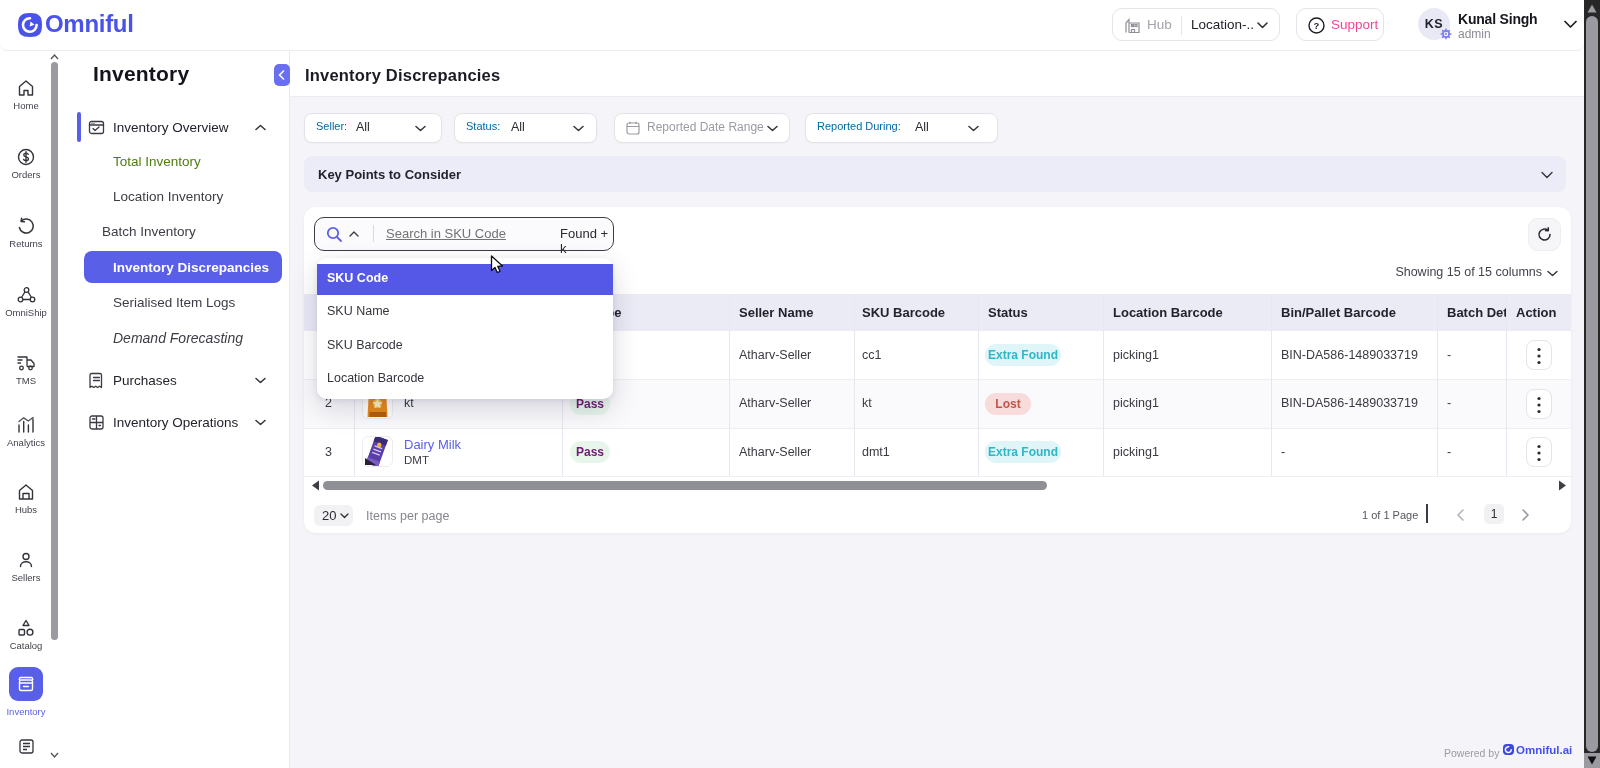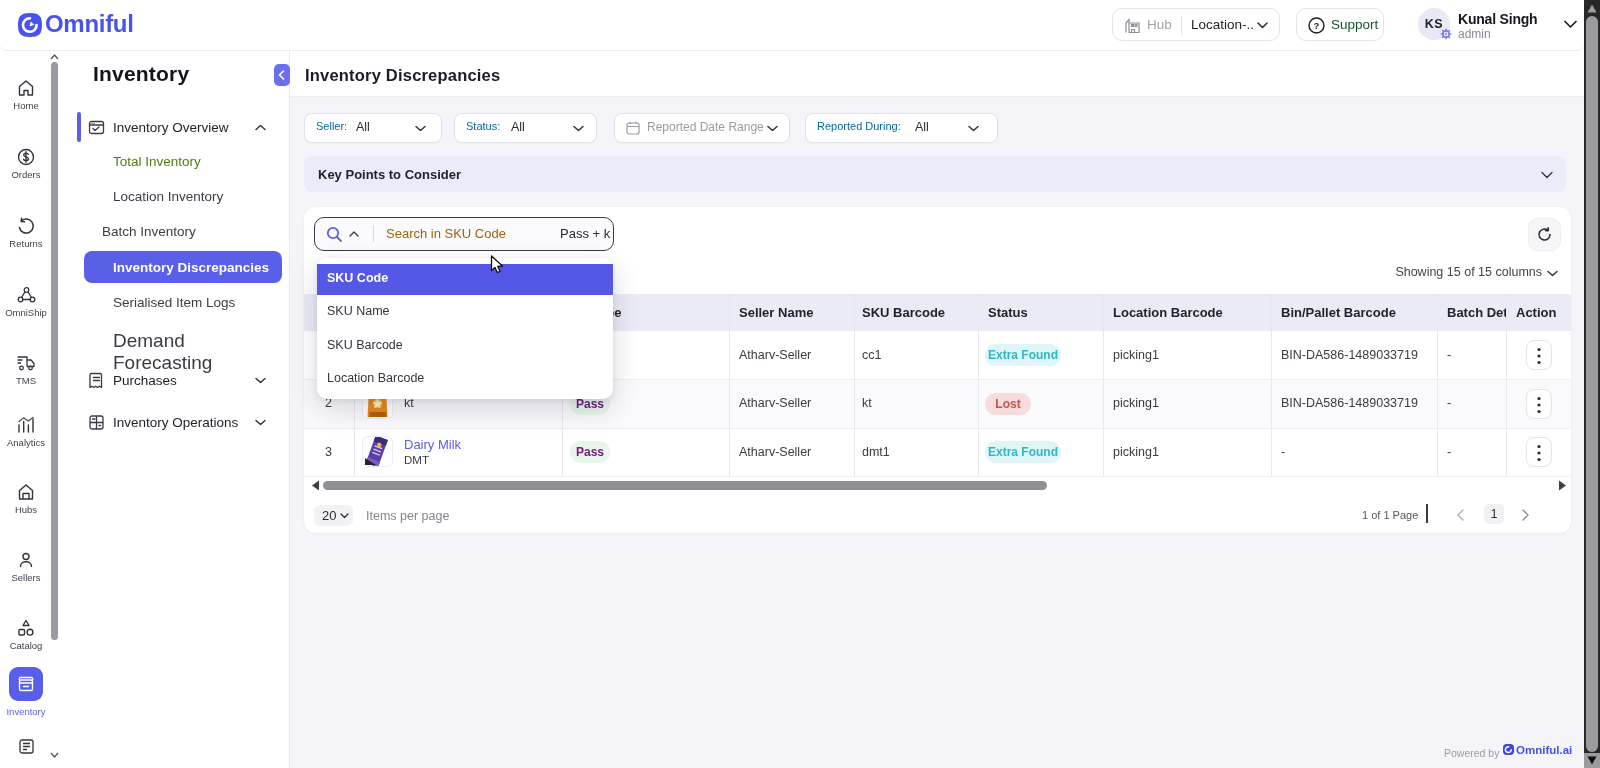--- a/index.html
+++ b/index.html
@@ -36,21 +36,21 @@
       <svg class="abs" style="left:144px;top:13px;" width="11" height="7" viewBox="0 0 11 7">
           <path d="M1 1 l4.5 4.5 L10 1" fill="none" stroke="#33333b" stroke-width="1.6" stroke-linecap="round" stroke-linejoin="round"></path>
         </svg>
     </div>
 
     <div class="abs" style="left:1296px;top:8px;width:88px;height:33px;border:1px solid #e4e4ea;border-radius:10px;background:#fff;">
       <svg class="abs" style="left:11px;top:8px;" width="17" height="17" viewBox="0 0 17 17">
           <circle cx="8.5" cy="8.5" r="7.5" fill="none" stroke="#1c1c25" stroke-width="1.4"></circle>
           <text x="8.5" y="12" text-anchor="middle" font-size="9.5" font-weight="700" fill="#1c1c25" font-family="Liberation Sans">?</text>
         </svg>
-      <div class="abs" style="left:34px;top:8px;font-size:13.5px;color:#14532d;">Support</div>
+      <div class="abs" style="left:34px;top:8px;font-size:13.5px;color:#ec4899;">Support</div>
     </div>
 
     <div class="abs" style="left:1418px;top:8px;width:32px;height:32px;border-radius:50%;background:#e9e9f6;"></div>
     <div class="abs" style="left:1418px;top:8px;width:32px;height:32px;font-size:12.5px;font-weight:600;color:#22222b;text-align:center;line-height:32px;letter-spacing:0.5px;">KS</div>
     <svg class="abs" style="left:1440px;top:28px;" width="12" height="12" viewBox="0 0 12 12">
         <circle cx="6" cy="6" r="3.1" fill="none" stroke="#7b7bf0" stroke-width="1.6"></circle>
         <circle cx="6" cy="6" r="1" fill="#7b7bf0"></circle>
         <g stroke="#7b7bf0" stroke-width="1.5" stroke-linecap="round">
           <line x1="6" y1="1.2" x2="6" y2="2.4"></line>
           <line x1="6" y1="9.6" x2="6" y2="10.8"></line>
@@ -186,21 +186,21 @@
     <svg class="abs" style="left:193px;top:73px;" width="11" height="7" viewBox="0 0 11 7">
         <path d="M1 5.5 L5.5 1.5 10 5.5" fill="none" stroke="#33333b" stroke-width="1.5" stroke-linecap="round" stroke-linejoin="round"></path>
       </svg>
 
     <div class="abs" style="left:51px;top:103px;font-size:13.5px;color:#4d7c0f;">Total Inventory</div>
     <div class="abs" style="left:51px;top:138px;font-size:13.5px;color:#3c3c46;">Location Inventory</div>
     <div class="abs" style="left:40px;top:173px;font-size:13.5px;color:#3c3c46;">Batch Inventory</div>
     <div class="abs" style="left:22px;top:200px;width:198px;height:32px;background:#5a5fe8;border-radius:8px;"></div>
     <div class="abs" style="left:51px;top:209px;font-size:13.5px;font-weight:600;color:#fff;">Inventory Discrepancies</div>
     <div class="abs" style="left:51px;top:244px;font-size:13.5px;color:#3c3c46;">Serialised Item Logs</div>
-    <div class="abs" style="left:51px;top:279px;font-size:19px;color:#3c3c46;">Demand Forecasting</div>
+    <div class="abs" style="left:51px;top:279px;font-size:14px;color:#3c3c46;font-style:italic;">Demand Forecasting</div>
 
     <svg class="abs" style="left:26px;top:321px;" width="17" height="17" viewBox="0 0 17 17" fill="none" stroke="#3a3a44" stroke-width="1.3">
         <path d="M3 1.5 h9 a1.5 1.5 0 0 1 1.5 1.5 v12.5 l-2-1.3 -1.9 1.3 -1.9-1.3 -1.9 1.3 -1.9-1.3 -1.9 1.3 V3 a1.5 1.5 0 0 1 1.5-1.5 Z" stroke-linejoin="round"></path>
         <path d="M5.5 5.5 h6 M5.5 8.5 h6" stroke-linecap="round"></path>
       </svg>
     <div class="abs" style="left:51px;top:322px;font-size:13.5px;font-weight:500;color:#23232d;">Purchases</div>
     <svg class="abs" style="left:193px;top:326px;" width="11" height="7" viewBox="0 0 11 7">
         <path d="M1 1.5 L5.5 5.5 10 1.5" fill="none" stroke="#33333b" stroke-width="1.5" stroke-linecap="round" stroke-linejoin="round"></path>
       </svg>
 
@@ -263,22 +263,22 @@
 
       <div class="abs" style="left:10px;top:10px;width:300px;height:34px;background:#fbfbfd;border:1.5px solid #3c3c46;border-radius:10px;">
         <svg class="abs" style="left:11px;top:8px;" width="17" height="17" viewBox="0 0 17 17">
             <circle cx="7" cy="7" r="5.2" fill="none" stroke="#5a5fe8" stroke-width="1.8"></circle>
             <line x1="11" y1="11" x2="15" y2="15" stroke="#5a5fe8" stroke-width="1.8" stroke-linecap="round"></line>
           </svg>
         <svg class="abs" style="left:34px;top:13px;" width="10" height="6" viewBox="0 0 10 6">
             <path d="M1 5 L5 1 9 5" fill="none" stroke="#3c3c46" stroke-width="1.4" stroke-linecap="round" stroke-linejoin="round"></path>
           </svg>
         <div class="abs" style="left:58px;top:7px;width:1px;height:17px;background:#d8d8de;"></div>
-        <div class="abs" style="left:71px;top:8px;font-size:13px;color:#a16207;">Search in SKU Code</div>
-        <div class="abs" style="left:245px;top:8px;font-size:13px;color:#2a2a33;">Pass + k</div>
+        <div class="abs" style="left:71px;top:8px;font-size:13px;color:#737373;text-decoration:underline;">Search in SKU Code</div>
+        <div class="abs" style="left:245px;top:8px;font-size:13px;color:#2a2a33;">Found + k</div>
       </div>
 
       <div class="abs" style="left:1224px;top:11px;width:33px;height:33px;background:#f6f6f9;border:1px solid #ededf2;border-radius:10px;">
         <svg style="margin:7px 0 0 7px;" width="17" height="17" viewBox="0 0 17 17" fill="none">
             <path d="M14 8.5 a5.5 5.5 0 1 1 -2-4.2" stroke="#2b2b33" stroke-width="1.6" stroke-linecap="round"></path>
             <path d="M12.2 1.2 L12.3 4.6 8.9 4.5" fill="none" stroke="#2b2b33" stroke-width="1.6" stroke-linejoin="round"></path>
           </svg>
       </div>
 
       <div class="abs" style="left:1088px;top:58px;width:150px;font-size:12.5px;color:#43434d;text-align:right;">Showing 15 of 15 columns</div>

